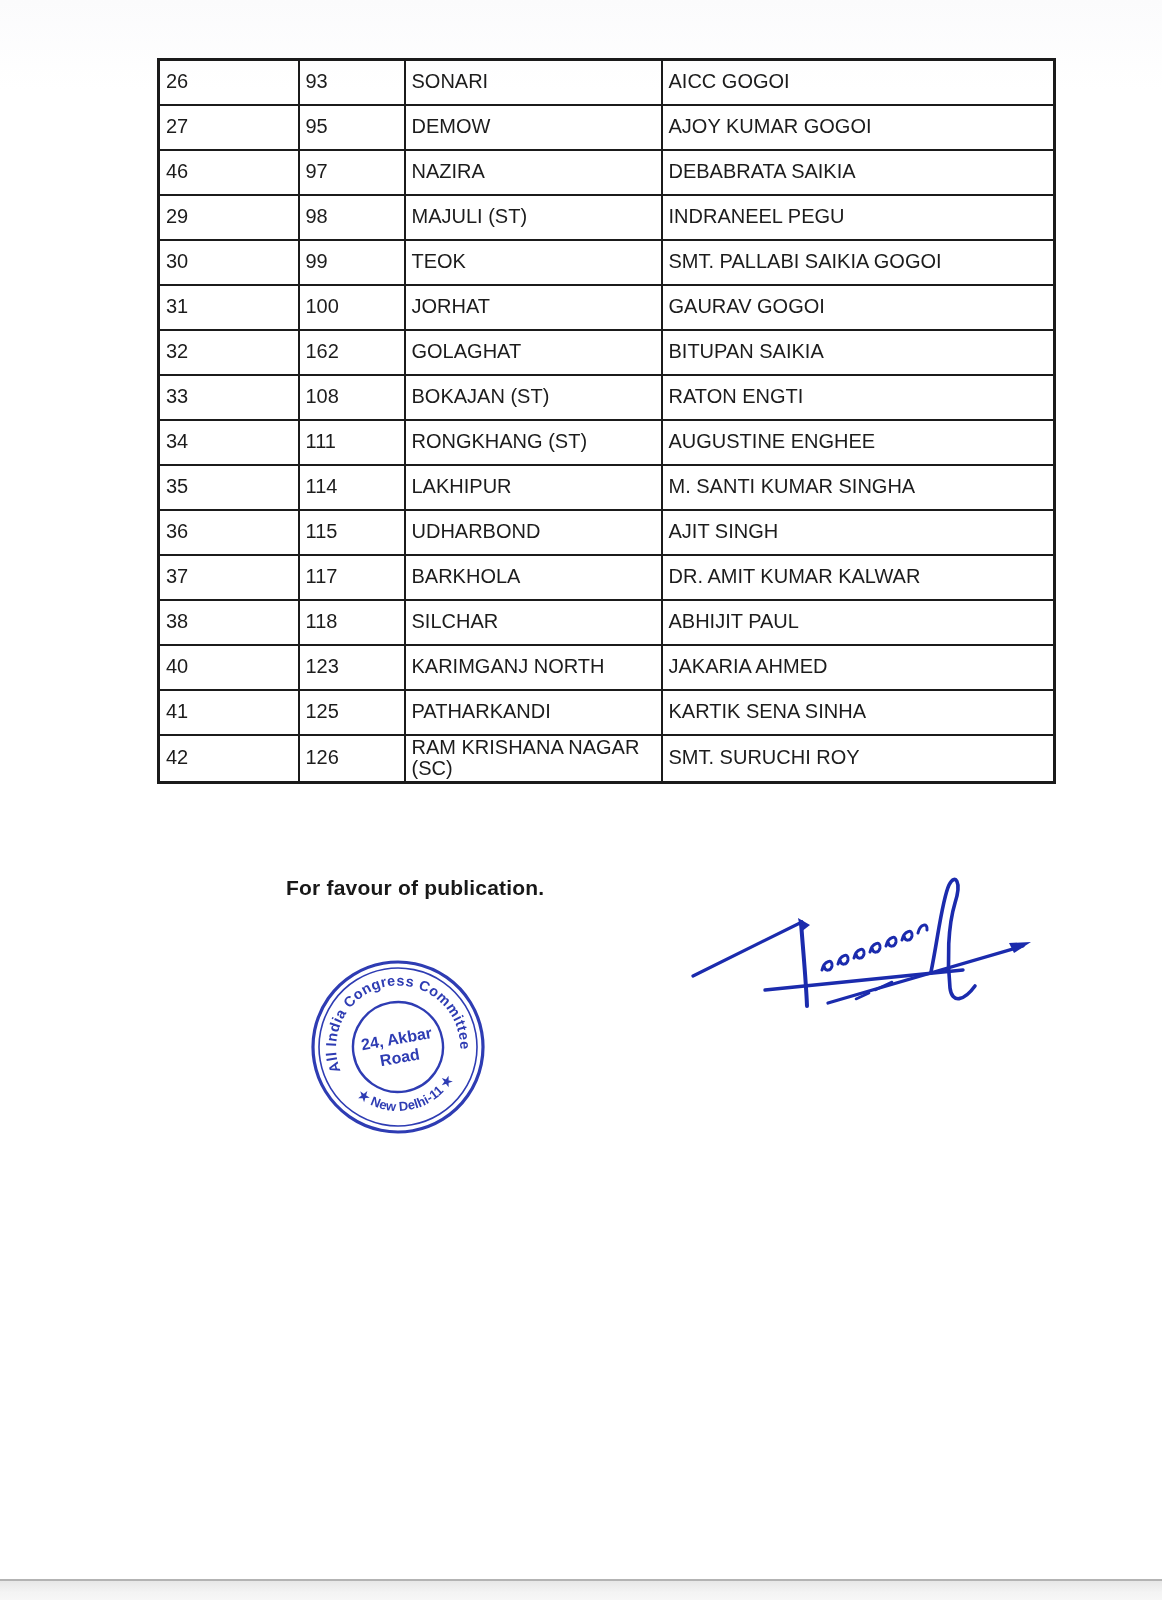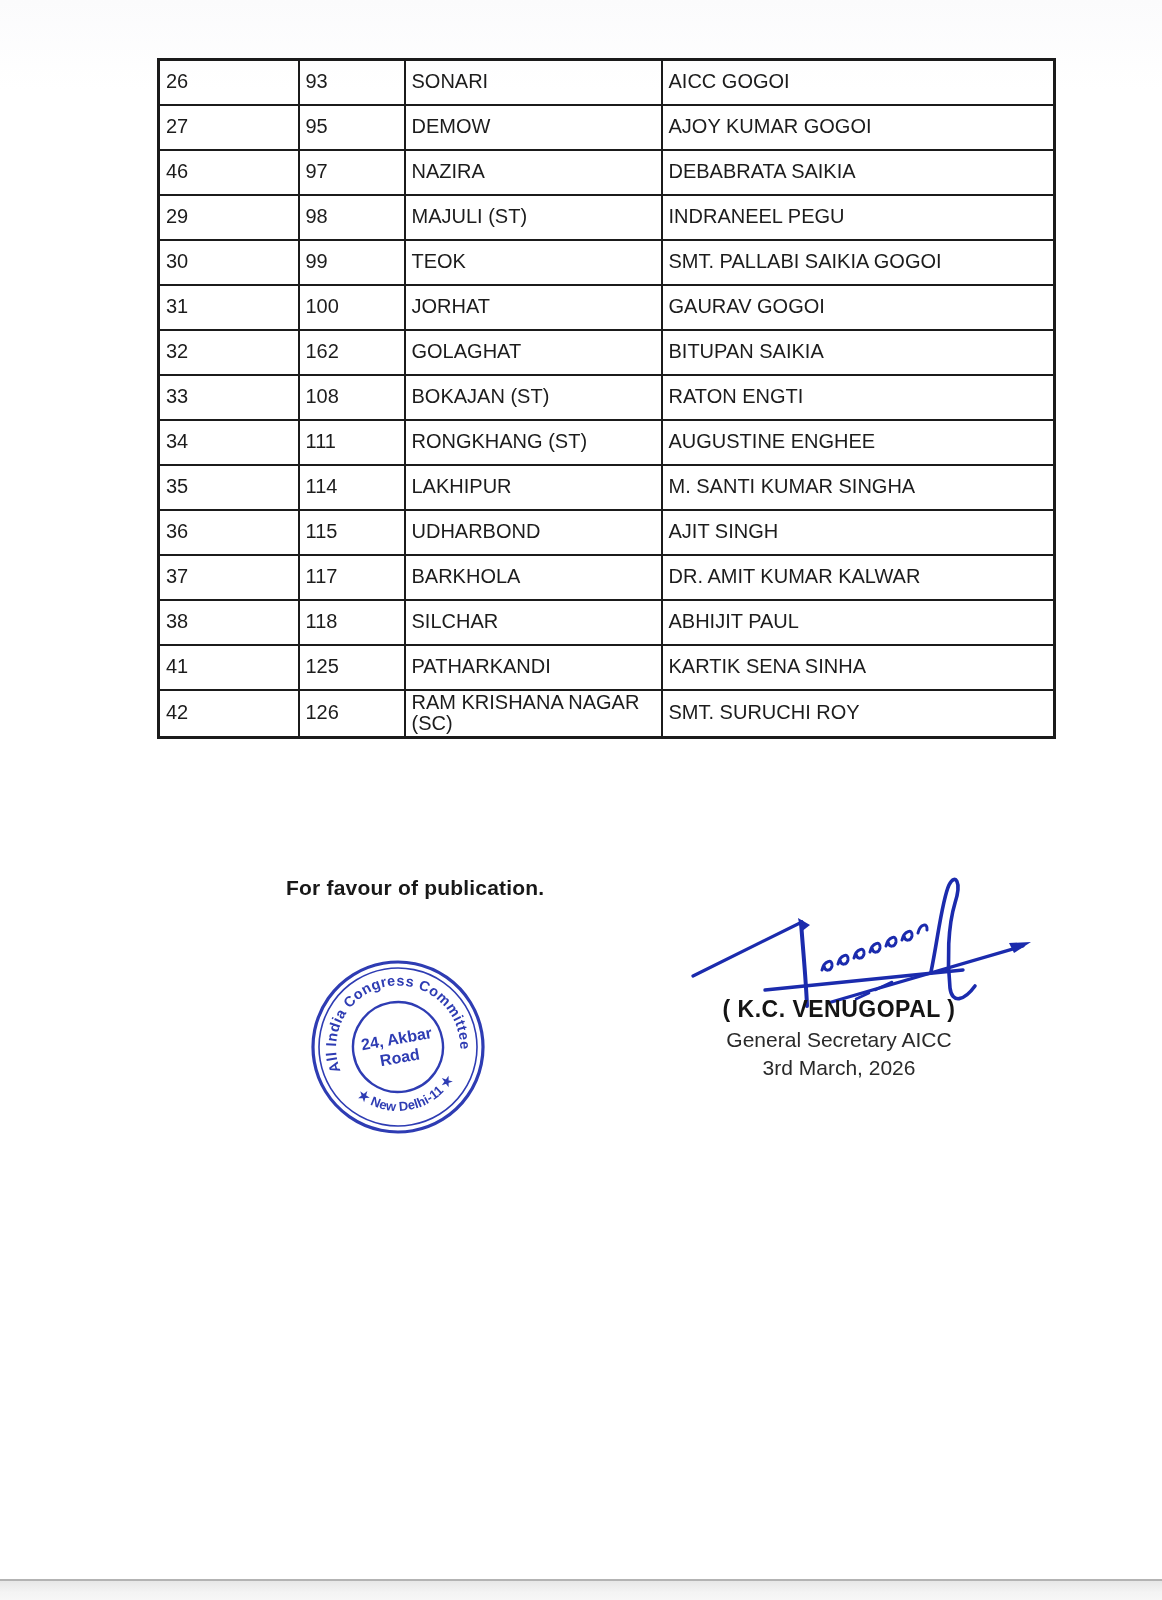--- a/index.html
+++ b/index.html
@@ -141,20 +141,26 @@
           <td class="c">37</td>
           <td class="c">117</td>
           <td class="l">BARKHOLA</td>
           <td class="l">DR. AMIT KUMAR KALWAR</td>
         </tr>
         <tr>
           <td class="c">38</td>
           <td class="c">118</td>
           <td class="l">SILCHAR</td>
           <td class="l">ABHIJIT PAUL</td>
+        </tr>
+        <tr>
+          <td class="c">40</td>
+          <td class="c">123</td>
+          <td class="l">KARIMGANJ NORTH</td>
+          <td class="l">JAKARIA AHMED</td>
         </tr>
         <tr>
           <td class="c">41</td>
           <td class="c">125</td>
           <td class="l">PATHARKANDI</td>
           <td class="l">KARTIK SENA SINHA</td>
         </tr>
         <tr>
           <td class="c">42</td>
           <td class="c">126</td>
@@ -198,20 +204,15 @@
 
       <path d="M276 114 C283 80 287 42 294 27 C300 15 307 23 300 45 C293 68 292 102 295 130 C297 146 309 143 320 128" stroke-width="3.6"></path>
 
       <path d="M173 145 L368 88" stroke-width="3.2"></path>
       <polygon points="376,84 354,85 359,95" fill="var(--sig-ink)" stroke="none"></polygon>
 
       <path d="M201 141 l13 -6 M220 132 l17 -8" stroke-width="2.6"></path>
     </g>
   </svg>
 
-  <div class="sig-text">
-    <div class="sig-name">( K.C. VENUGOPAL )</div>
-    <div class="sig-title">General Secretary AICC</div>
-    <div class="sig-date">3rd March, 2026</div>
-  </div>
 
   <div class="bottom-bar"></div>
 </div>
 
 </body></html>

